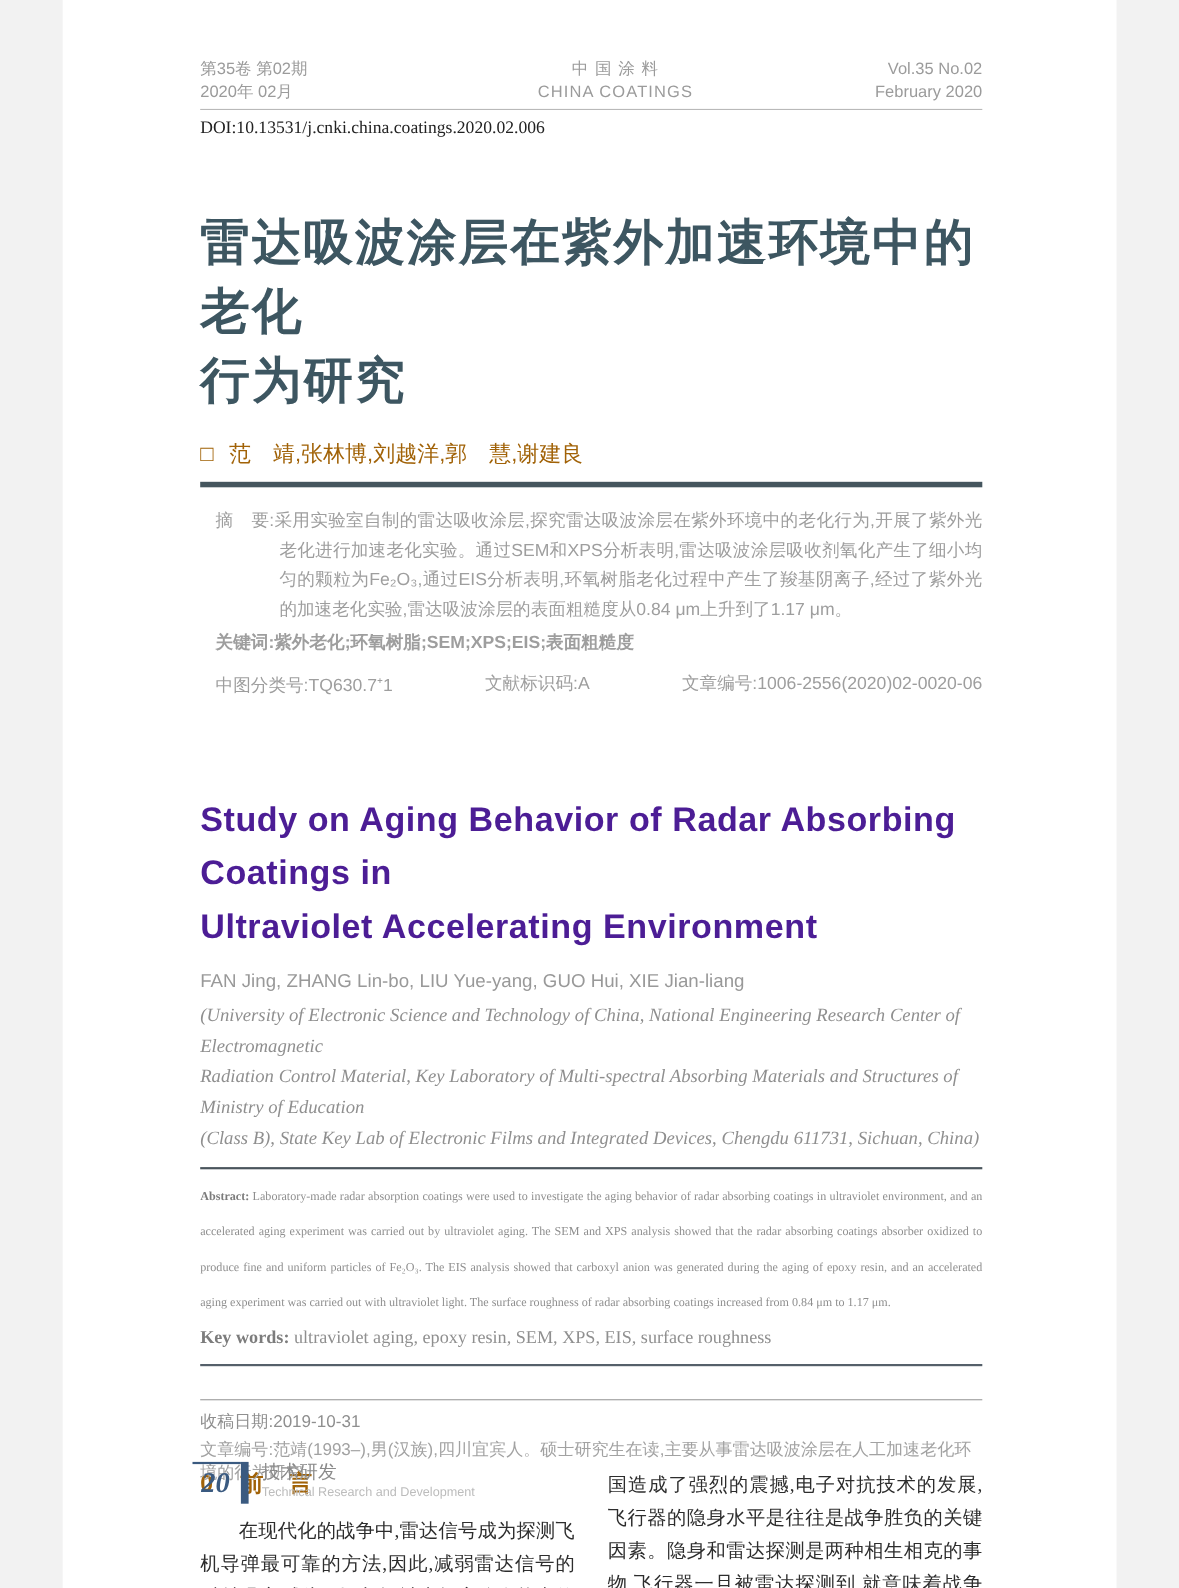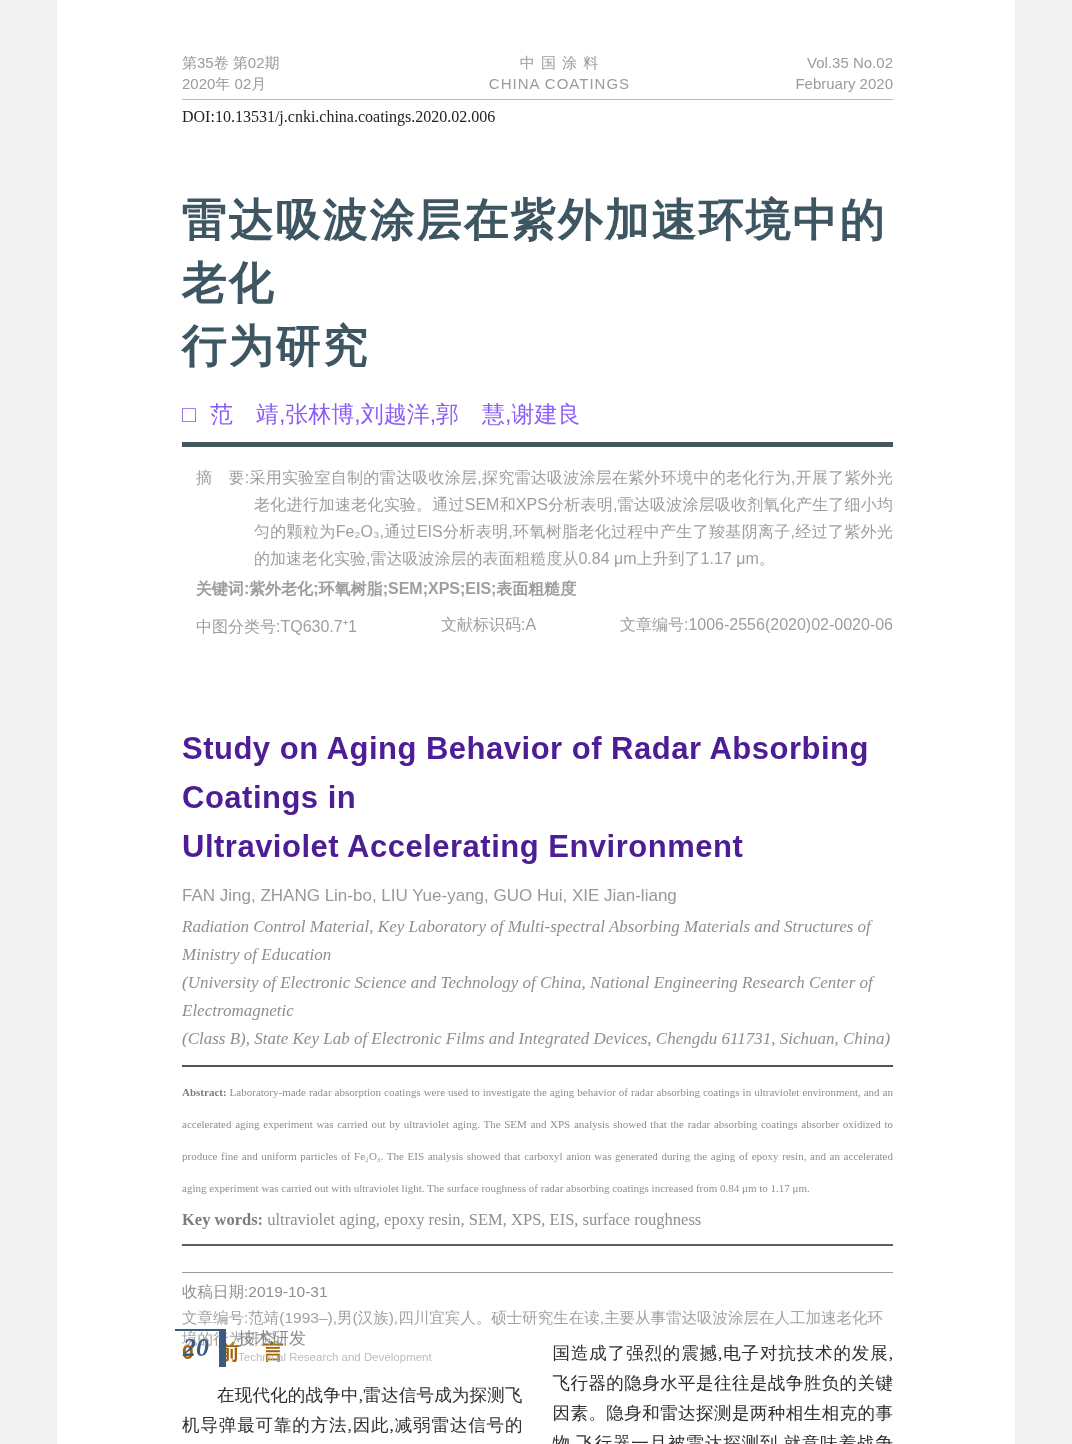--- a/index.html
+++ b/index.html
@@ -41,22 +41,22 @@
     color: #3d5661;
     font-size: 45px;
     font-weight: bold;
     line-height: 63px;
     letter-spacing: 2px;
   }
 
   
   .authors-cn {
     margin-top: 22px;
-    color: #8b5cf6;
-    font-size: 23px;
+    color: #a16207;
+    font-size: 20px;
   }
   .authors-cn .marker { margin-right: 14px; }
   .affil-cn {
     margin-top: 7px;
     margin-left: 30px;
     color: #8f8f8f;
     font-size: 16px;
     line-height: 26px;
   }
   .rule-thick {
@@ -255,22 +255,22 @@
       <span><span>文献标识码:</span><span>A</span></span>
       <span><span>文章编号:</span><span>1006-2556(2020)02-0020-06</span></span>
     </div>
 
     <div class="title-en">
       <div>Study on Aging Behavior of Radar Absorbing Coatings in</div>
       <div>Ultraviolet Accelerating Environment</div>
     </div>
     <div class="authors-en">FAN Jing, ZHANG Lin-bo, LIU Yue-yang, GUO Hui, XIE Jian-liang</div>
     <div class="affil-en">
+      <div>(University of Electronic Science and Technology of China, National Engineering Research Center of Electromagnetic</div>
       <div>Radiation Control Material, Key Laboratory of Multi-spectral Absorbing Materials and Structures of Ministry of Education</div>
-      <div>(University of Electronic Science and Technology of China, National Engineering Research Center of Electromagnetic</div>
       <div>(Class B), State Key Lab of Electronic Films and Integrated Devices, Chengdu 611731, Sichuan, China)</div>
     </div>
     <hr class="rule-thin">
 
     <div class="abstract-en">
       <span class="lbl">Abstract:</span><span> Laboratory-made radar absorption coatings were used to investigate the aging behavior of radar absorbing coatings in ultraviolet environment, and an accelerated aging experiment was carried out by ultraviolet aging. The SEM and XPS analysis showed that the radar absorbing coatings absorber oxidized to produce fine and uniform particles of Fe₂O₃. The EIS analysis showed that carboxyl anion was generated during the aging of epoxy resin, and an accelerated aging experiment was carried out with ultraviolet light. The surface roughness of radar absorbing coatings increased from 0.84 μm to 1.17 μm.</span>
     </div>
     <div class="keywords-en">
       <span class="lbl">Key words:</span><span> ultraviolet aging, epoxy resin, SEM, XPS, EIS, surface roughness</span>
     </div>

